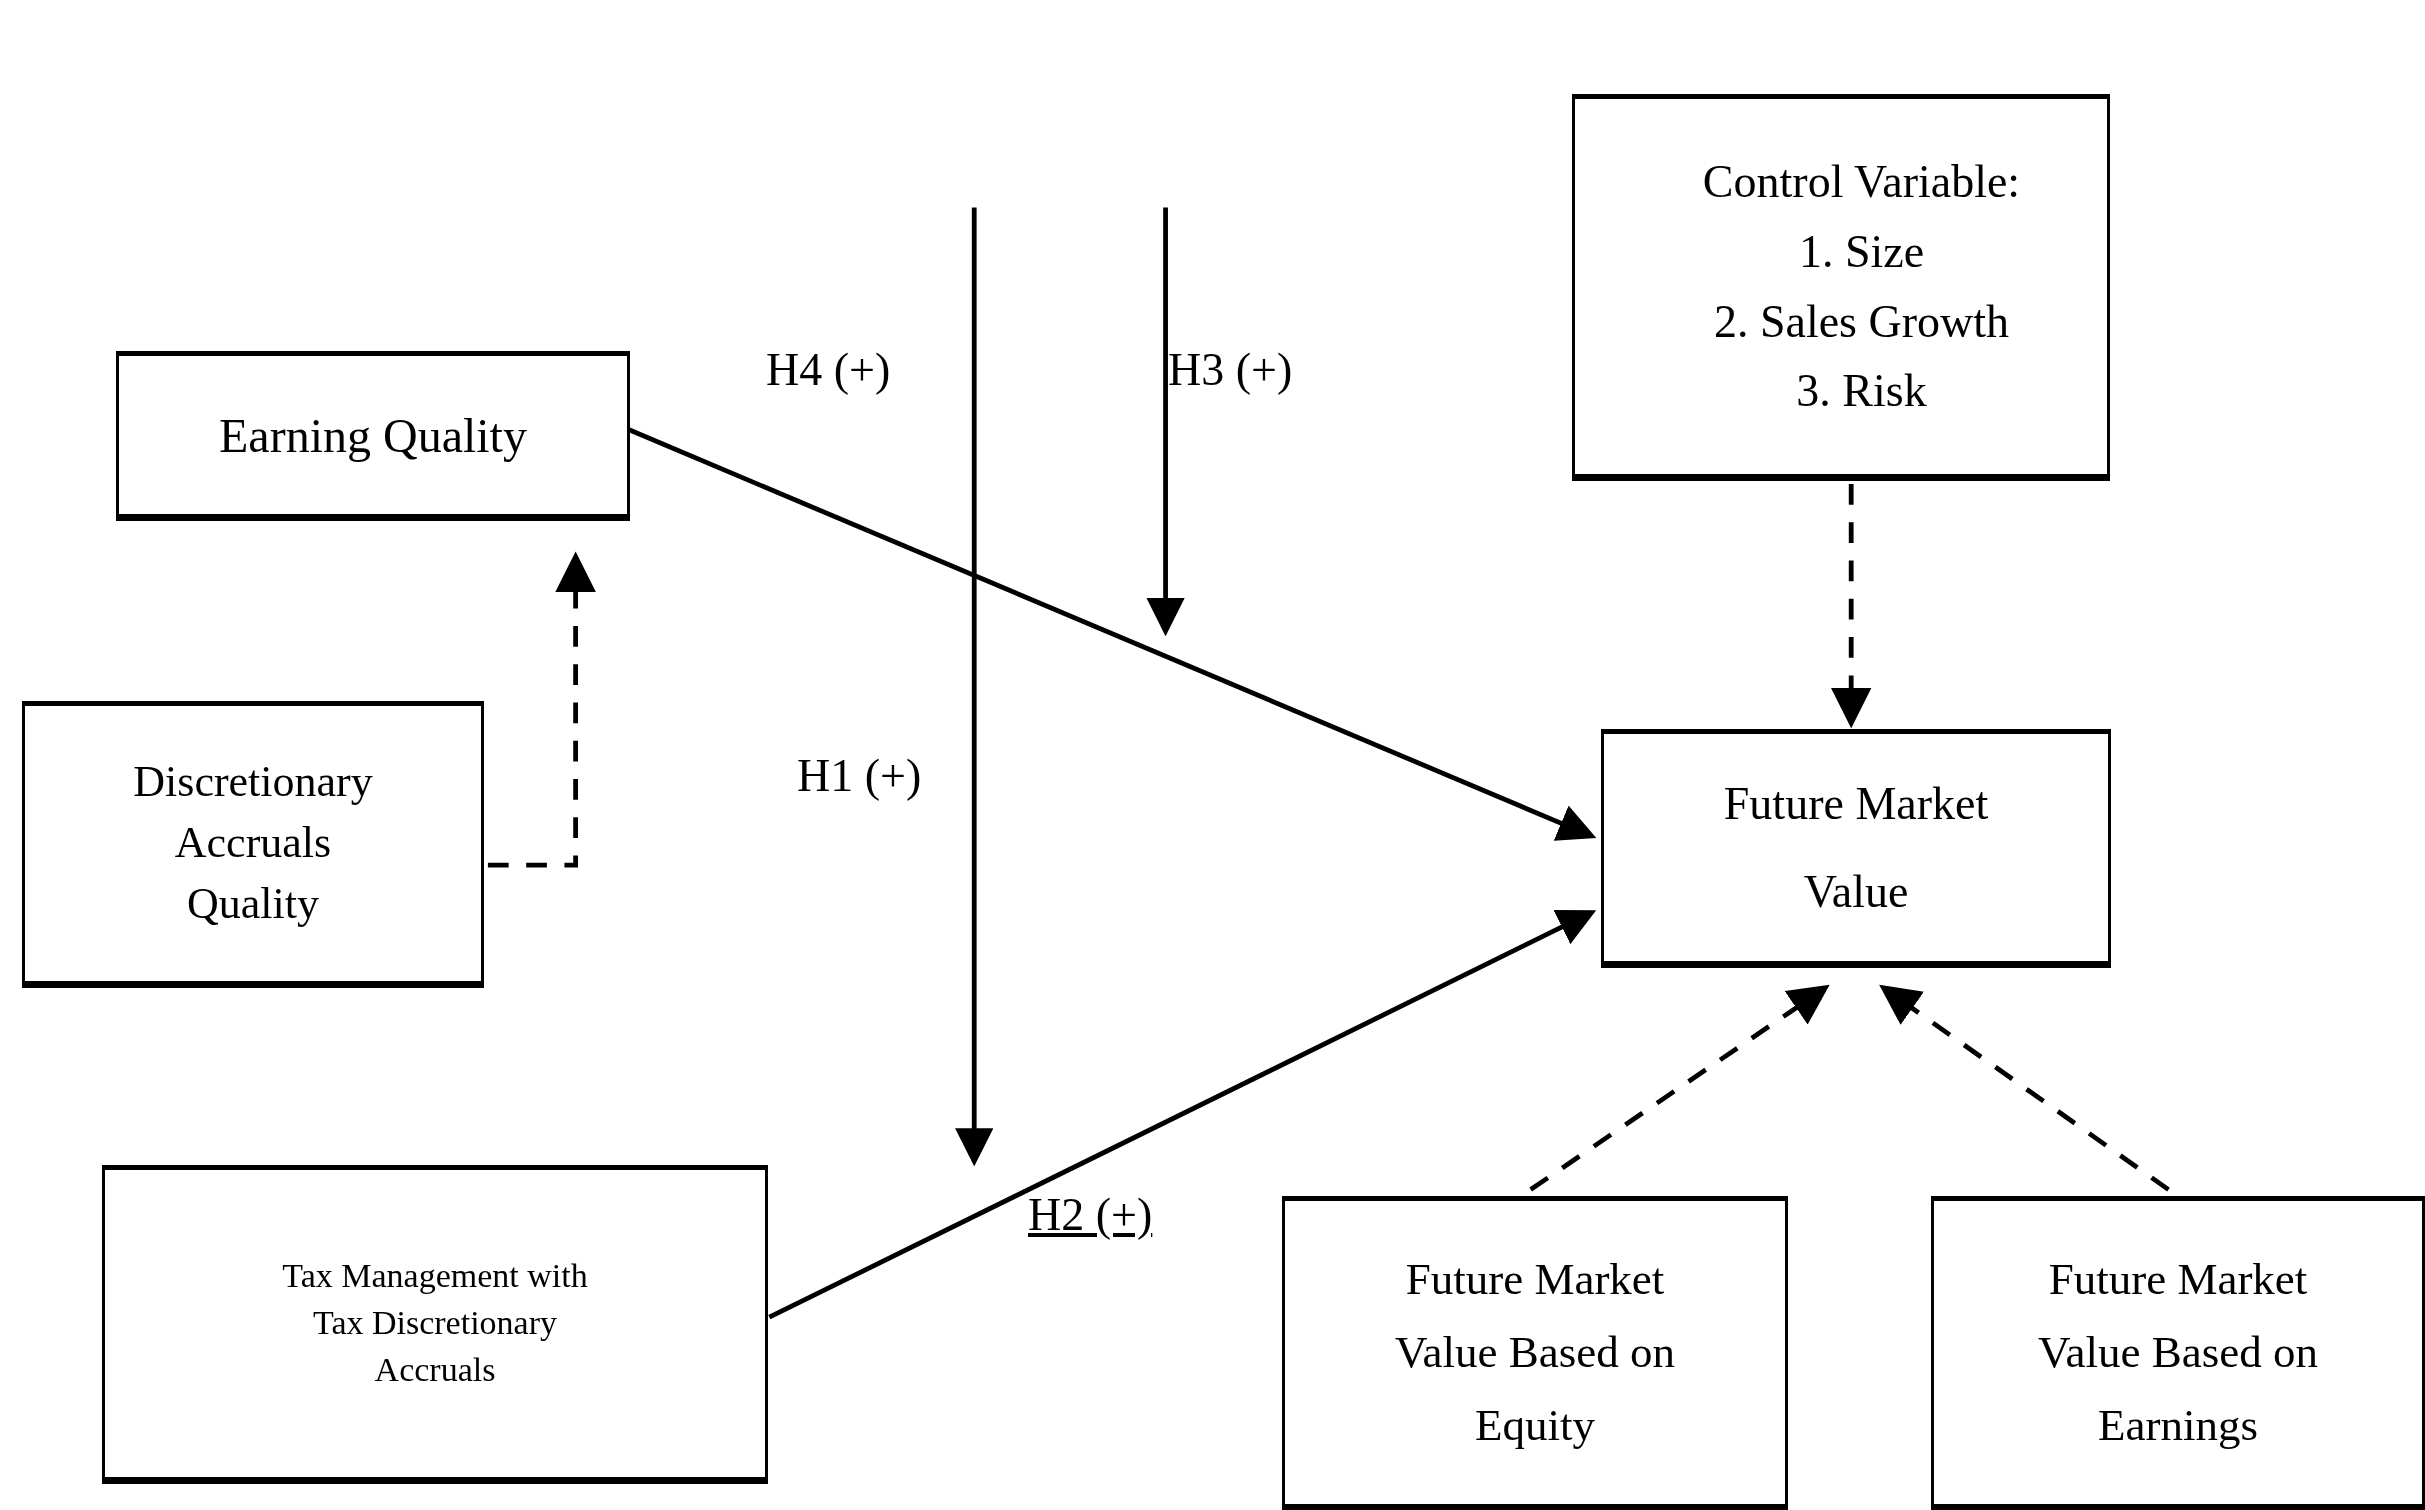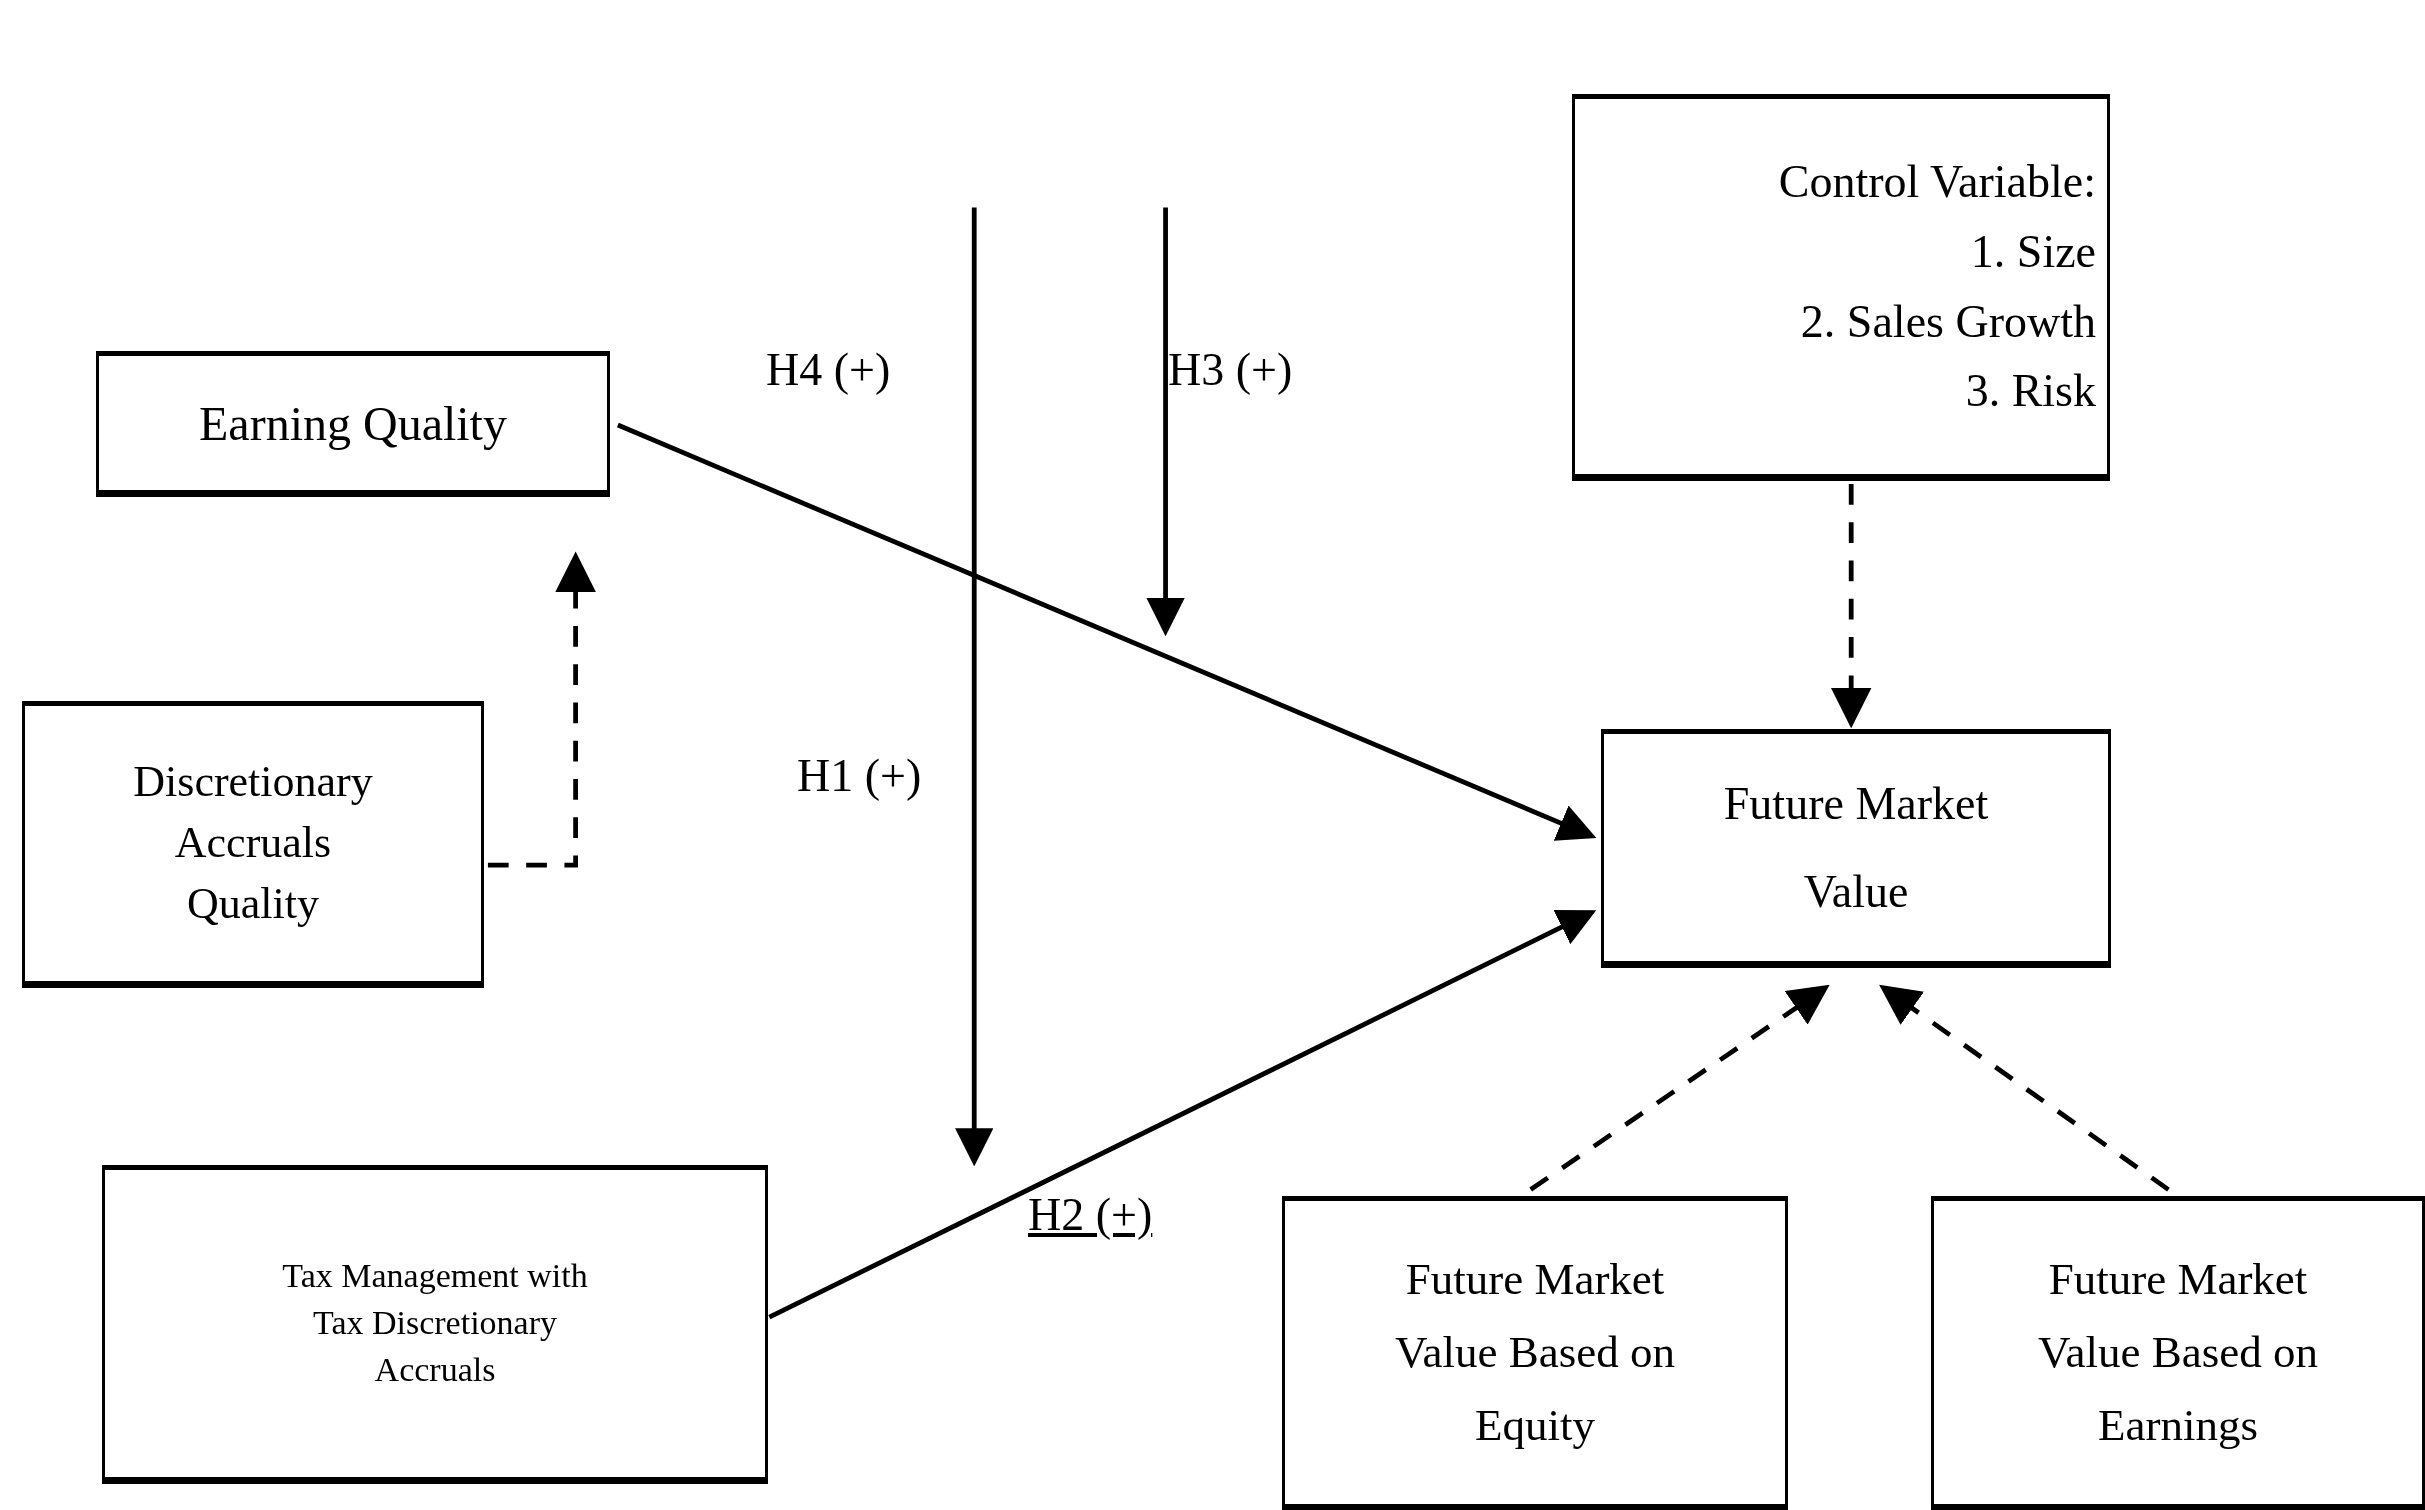--- a/index.html
+++ b/index.html
@@ -33,28 +33,28 @@
     width: 100%;
     padding: 0 11px;
     white-space: pre-line;
     box-sizing: border-box;
   }
   
   .node.heavy { border-bottom-width: 7.2px; border-top-width: 5.6px; }
 
   #n-dividend   { left: 833px; top: 17.5px;   width: 510px;  height: 187px;  font-size: 48px; }
   #n-control    { left: 1572px; top: 94px;  width: 538px;  height: 387px;  font-size: 46px; }
-  #n-earning    { left: 96px;  top: 351px;  width: 514px;  height: 146px;  font-size: 48px; }
+  #n-earning    { left: 116px;  top: 351px;  width: 514px;  height: 170px;  font-size: 48px; }
   #n-discr      { left: 22px;   top: 701px;  width: 462px;  height: 287px;  font-size: 44px; line-height: 1.38; }
   #n-tax        { left: 102px;  top: 1165px; width: 666px;  height: 319px;  font-size: 34px; line-height: 1.38; }
   #n-fmv        { left: 1601px; top: 729px;  width: 510px;  height: 239px;  font-size: 46px; line-height: 1.9; }
   #n-fmv-equity { left: 1282px; top: 1196px; width: 506px;  height: 315px;  font-size: 45px; line-height: 1.62; }
   #n-fmv-earn   { left: 1931px; top: 1196px; width: 494px;  height: 315px;  font-size: 45px; line-height: 1.62; }
 
-  #n-control .label { text-align: right; padding-left: 52px; line-height: 1.52; }
+  #n-control .label { text-align: center; padding-left: 52px; line-height: 1.52; }
 
   .hlabel {
     position: absolute;
     font-size: 46px;
     color: #000000;
     white-space: nowrap;
     z-index: 6;
   }
   #h4 { left: 738px;  top: 343px; margin-left: 28px; }
   #h3 { left: 1168px; top: 343px; }

